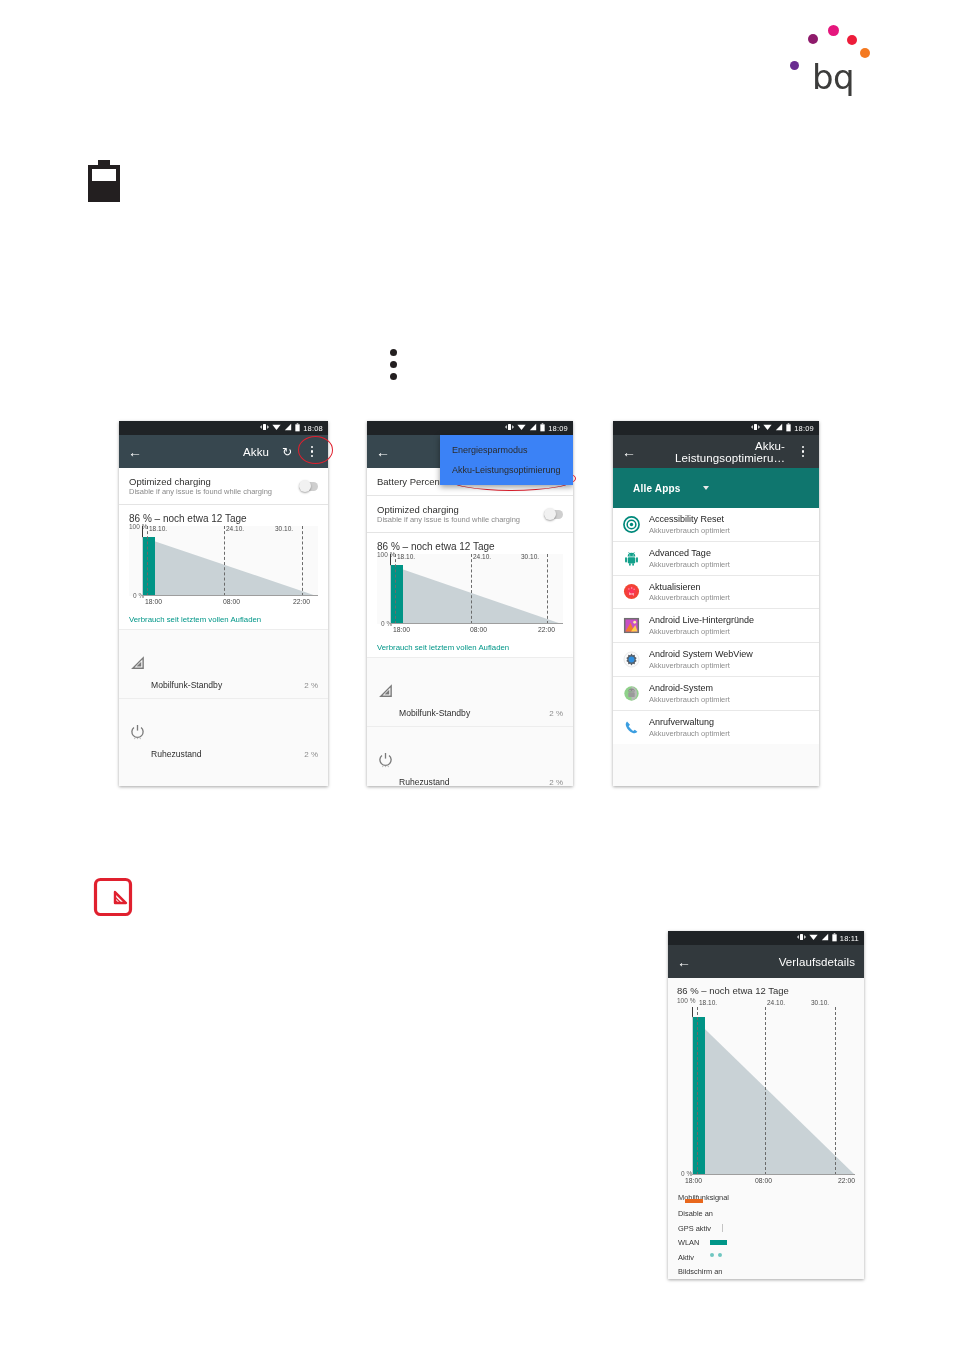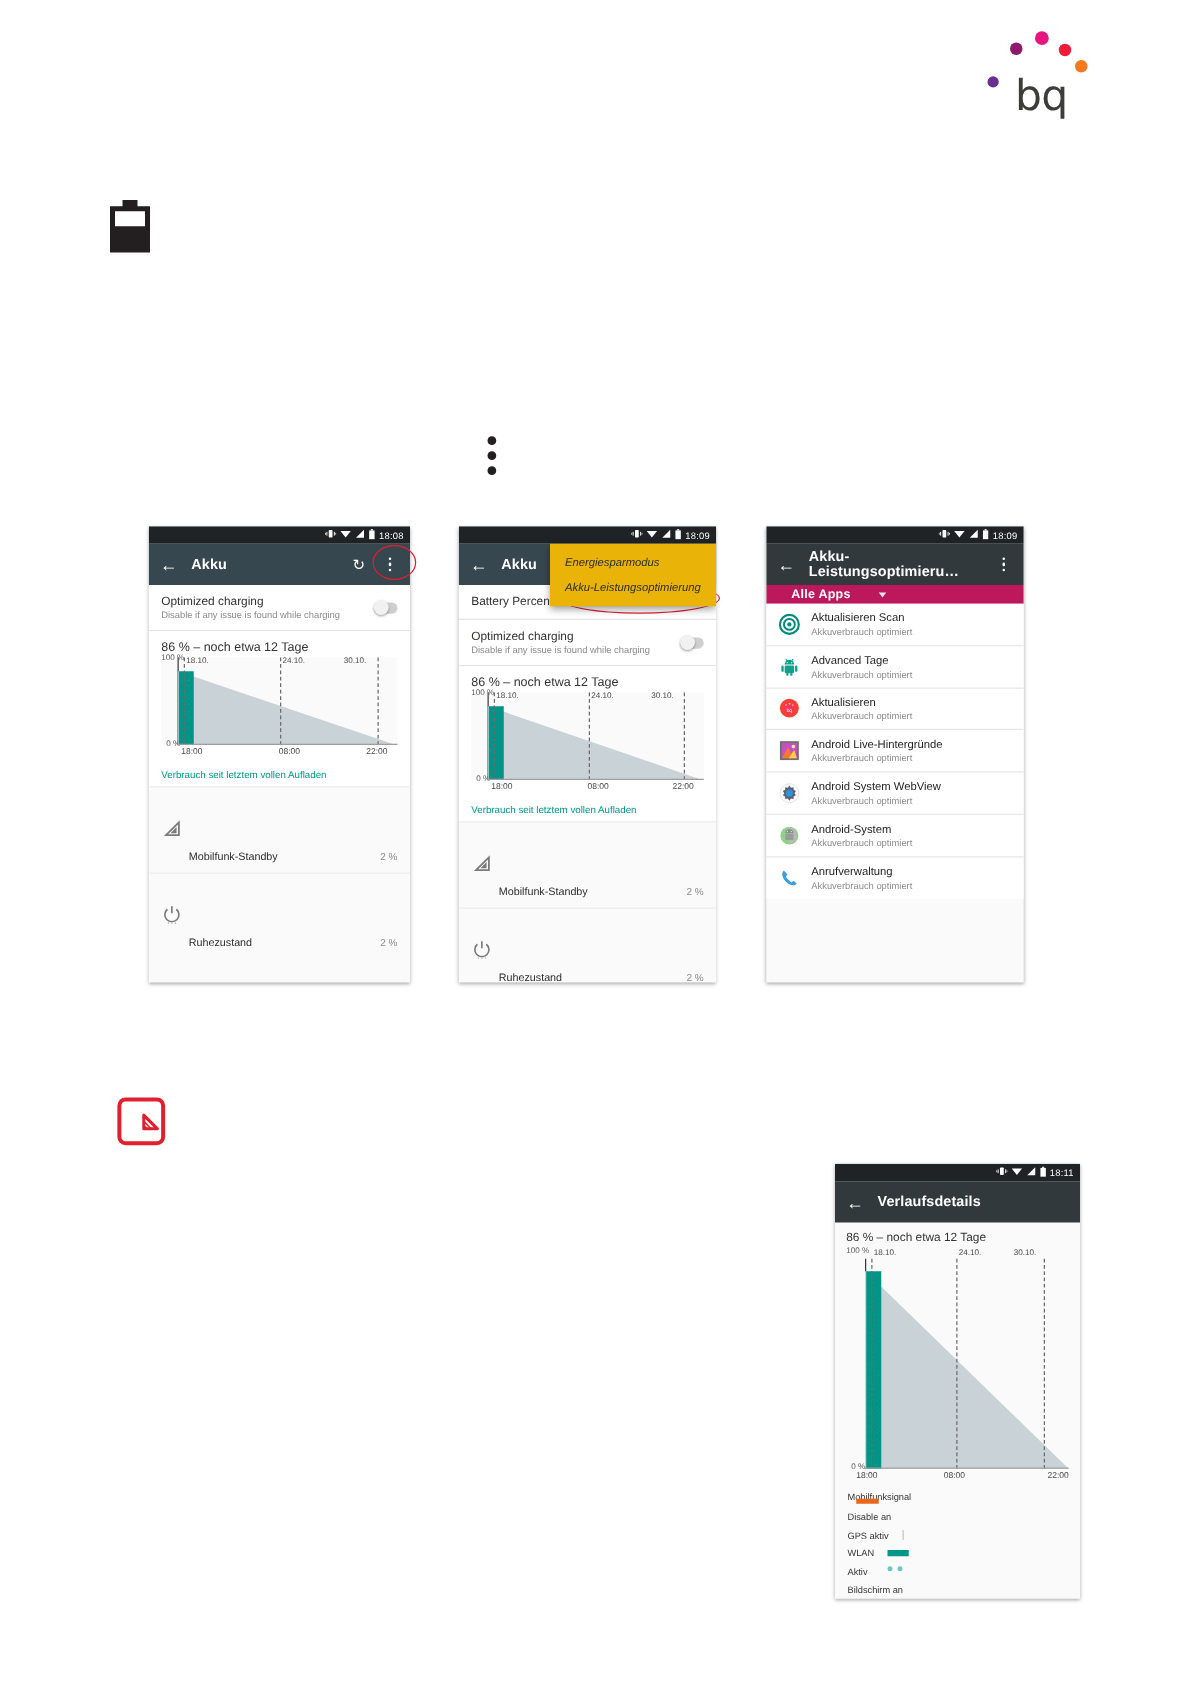--- a/index.html
+++ b/index.html
@@ -48,21 +48,21 @@
   }
   .statusbar .sicon{display:inline-block;line-height:1;}
   .sb-time{font-size:7.5px;letter-spacing:0.2px;}
 
   .appbar{
     height:33px;background:#37474f;color:#fff;
     display:flex;align-items:center;padding:0 9px;gap:11px;
     position:relative;
   }
   .appbar.dark{background:#32393d;}
-  .appbar .title{font-size:11.5px;font-weight:bold;flex:1;letter-spacing:0.1px;}
+  .appbar .title{font-size:11.5px;font-weight:normal;flex:1;letter-spacing:0.1px;text-align:right;}
   .ab-icon{width:14px;height:14px;display:flex;align-items:center;justify-content:center;}
   .back-arrow{font-size:14px;line-height:1;}
   .refresh-icon{font-size:12px;line-height:1;}
   .dots-vert{display:flex;flex-direction:column;gap:2px;align-items:center;}
   .dots-vert i{width:2.5px;height:2.5px;border-radius:50%;background:#fff;display:block;}
 
   
   .card{background:#fff;border-bottom:1px solid #e4e4e4;}
   .row{display:flex;align-items:center;padding:8px 10px;}
   .row .lbl{flex:1;font-size:9.5px;color:#30302f;}
@@ -91,28 +91,28 @@
   .usage-icon{width:17px;height:17px;margin-right:5px;flex:0 0 17px;display:flex;align-items:center;justify-content:center;}
   .usage-body{flex:1;}
   .usage-top{display:flex;align-items:baseline;margin-top:44px;}
   .usage-name{flex:1;font-size:8.6px;color:#2e2e2e;}
   .usage-pct{font-size:8px;color:#8c8c8c;}
   .usage-bar{height:2.4px;background:#d8d8d8;margin-top:4px;position:relative;}
   .usage-bar span{display:block;height:100%;background:#009688;}
 
   
   .menu{
-    position:absolute;background:#eab308;
+    position:absolute;background:#3b82f6;
     box-shadow:0 2px 6px rgba(0,0,0,0.4);
-    padding:5px 0;z-index:9;font-style:italic;
+    padding:5px 0;z-index:9;
   }
   .menu-item{padding:5px 12px;font-size:9px;color:#2c2c2c;white-space:nowrap;}
 
   
-  .filterbar{height:15px;background:#be185d;display:flex;align-items:center;padding:0 10px 0 20px;color:#fff;}
+  .filterbar{height:40px;background:#0f766e;display:flex;align-items:center;padding:0 10px 0 20px;color:#fff;}
   .filterbar .ftxt{font-size:10px;font-weight:bold;letter-spacing:.2px;}
   .caret{margin-left:22px;border-left:3.5px solid transparent;border-right:3.5px solid transparent;border-top:4px solid #e9e9e9;}
   .applist{background:#fff;}
   .app-row{display:flex;align-items:center;padding:6px 10px;border-bottom:1px solid #e8e8e8;}
   .app-icon{width:17px;height:17px;margin-right:9px;flex:0 0 17px;}
   .app-name{font-size:9px;color:#242424;line-height:1.2;}
   .app-state{font-size:7.5px;color:#8d8d8d;margin-top:1px;}
 
   
   .legend{padding:2px 0 6px 10px;}
@@ -440,21 +440,21 @@
 
     <div class="app-row">
       <span class="app-icon">
         <svg width="17" height="17" viewBox="0 0 18 18">
             <circle cx="9" cy="9" r="8" fill="none" stroke="#00897b" stroke-width="1.8"></circle>
             <circle cx="9" cy="9" r="4.6" fill="none" stroke="#00897b" stroke-width="1.6"></circle>
             <circle cx="9" cy="9" r="1.8" fill="#00897b"></circle>
           </svg>
       </span>
       <span>
-        <span class="app-name" style="display:block">Aktualisieren Scan</span>
+        <span class="app-name" style="display:block">Accessibility Reset</span>
         <span class="app-state" style="display:block">Akkuverbrauch optimiert</span>
       </span>
     </div>
 
     <div class="app-row">
       <span class="app-icon">
         <svg width="17" height="17" viewBox="0 0 18 18">
             <path d="M5 7 a4 4 0 0 1 8 0 z" fill="#11a08a"></path>
             <rect x="5" y="7.8" width="8" height="6.5" rx="1.2" fill="#11a08a"></rect>
             <rect x="2.2" y="7.8" width="2" height="5.4" rx="1" fill="#11a08a"></rect>

